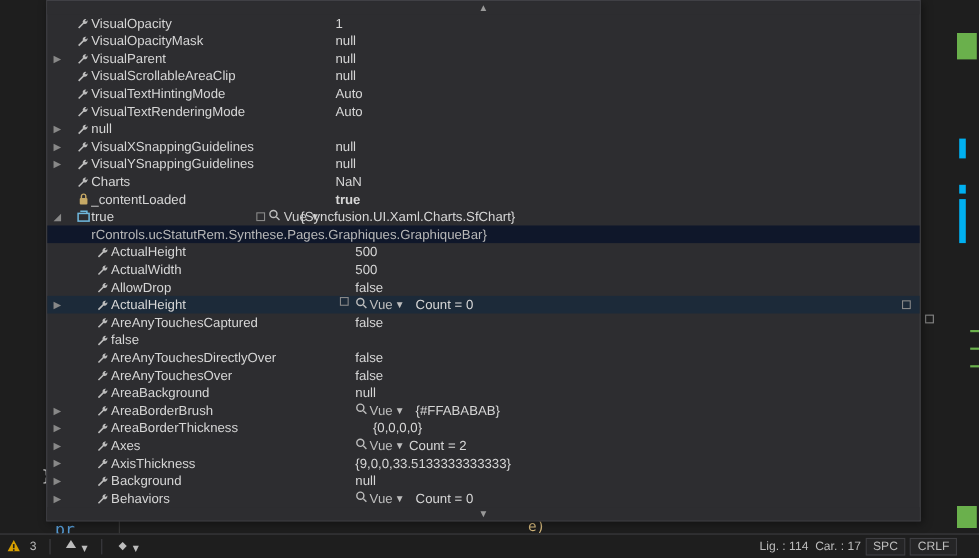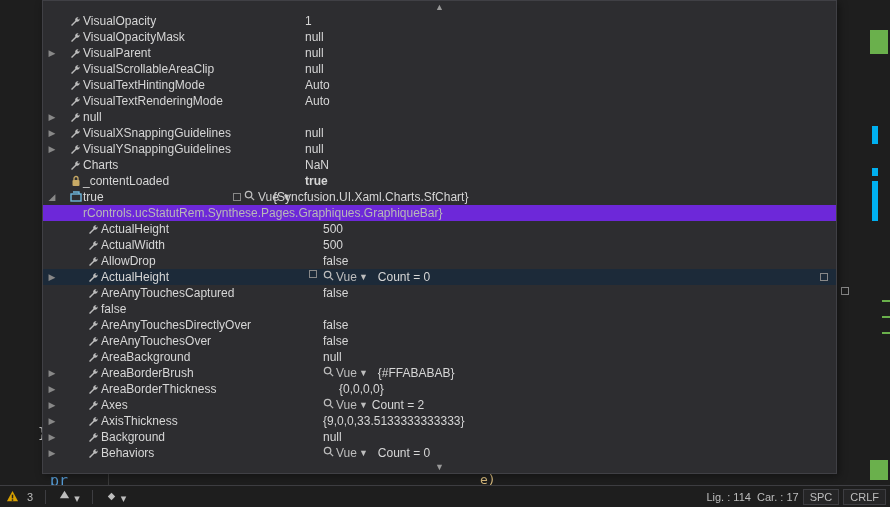--- a/index.html
+++ b/index.html
@@ -104,21 +104,21 @@
   .prop-row .expander {
     width: 10px; text-align: center; color: #888; font-size: 9px; cursor: pointer;
   }
   .prop-row .icon-wr { width: 14px; display:flex; align-items:center; justify-content:center; }
   .prop-row .pname { display:flex; align-items:flex-start; gap:6px; color:#d6d6d6; }
   .prop-row .pval { color:#d6d6d6; display:flex; align-items:center; gap:4px; }
   .prop-row .pval .vue-mag {
     display:inline-flex; align-items:center; gap:2px; color:#bdbdbd;
   }
   .prop-row.selected { background: #1c2a39; }
-  .prop-row.highlight { background: #6d28d9; }
+  .prop-row.highlight { background: #0f172a; }
   .wrench-icon svg, .lock-icon svg, .cat-icon svg { width:12px; height:12px; fill:#bdbdbd; }
   .lock-icon svg { fill:#c7a965; }
   .cat-icon svg { stroke:#6fb7dc; fill:none; }
   .mag svg { width:11px; height:11px; fill:none; stroke:#bdbdbd; stroke-width:1.4; }
   .caret-down { color:#bdbdbd; font-size:9px; }
   .pin-icon { display:inline-block; border:1px solid #888; width:8px; height:8px; }
   .right-snip { margin-left:auto; margin-right:6px; display:flex; align-items:center; gap:3px; }
   .statusbar {
     position: absolute;
     bottom: 0; left: 0; right: 0;
@@ -128,21 +128,21 @@
     display: flex;
     align-items: center;
     font-size: 11px;
     color: #bdbdbd;
   }
   .status-left { display:flex; align-items:center; gap:8px; padding-left:6px; }
   .status-warn-tri { display:inline-flex; align-items:center; }
   .status-warn-tri svg { width:13px; height:13px; }
   .status-sep { width:1px; height:14px; background:#3e3e42; margin:0 4px; }
   .status-tool svg { width:13px; height:13px; fill:#bdbdbd; }
-  .status-right { margin-left:auto; display:flex; align-items:center; padding-right:4px; }
+  .status-right { margin-left:auto; display:flex; align-items:center; padding-right:20px; }
   .status-box { border:1px solid #3e3e42; padding:1px 6px; margin-left:4px; background:#252526; }
 </style>
 </head>
 <body>
 
 <div class="bg-code"></div>
 <div class="code-line-indicator"></div>
 <div class="ruler-line" style="left:108px"></div>
 
 <div class="code-frag code-brace1">}</div>

